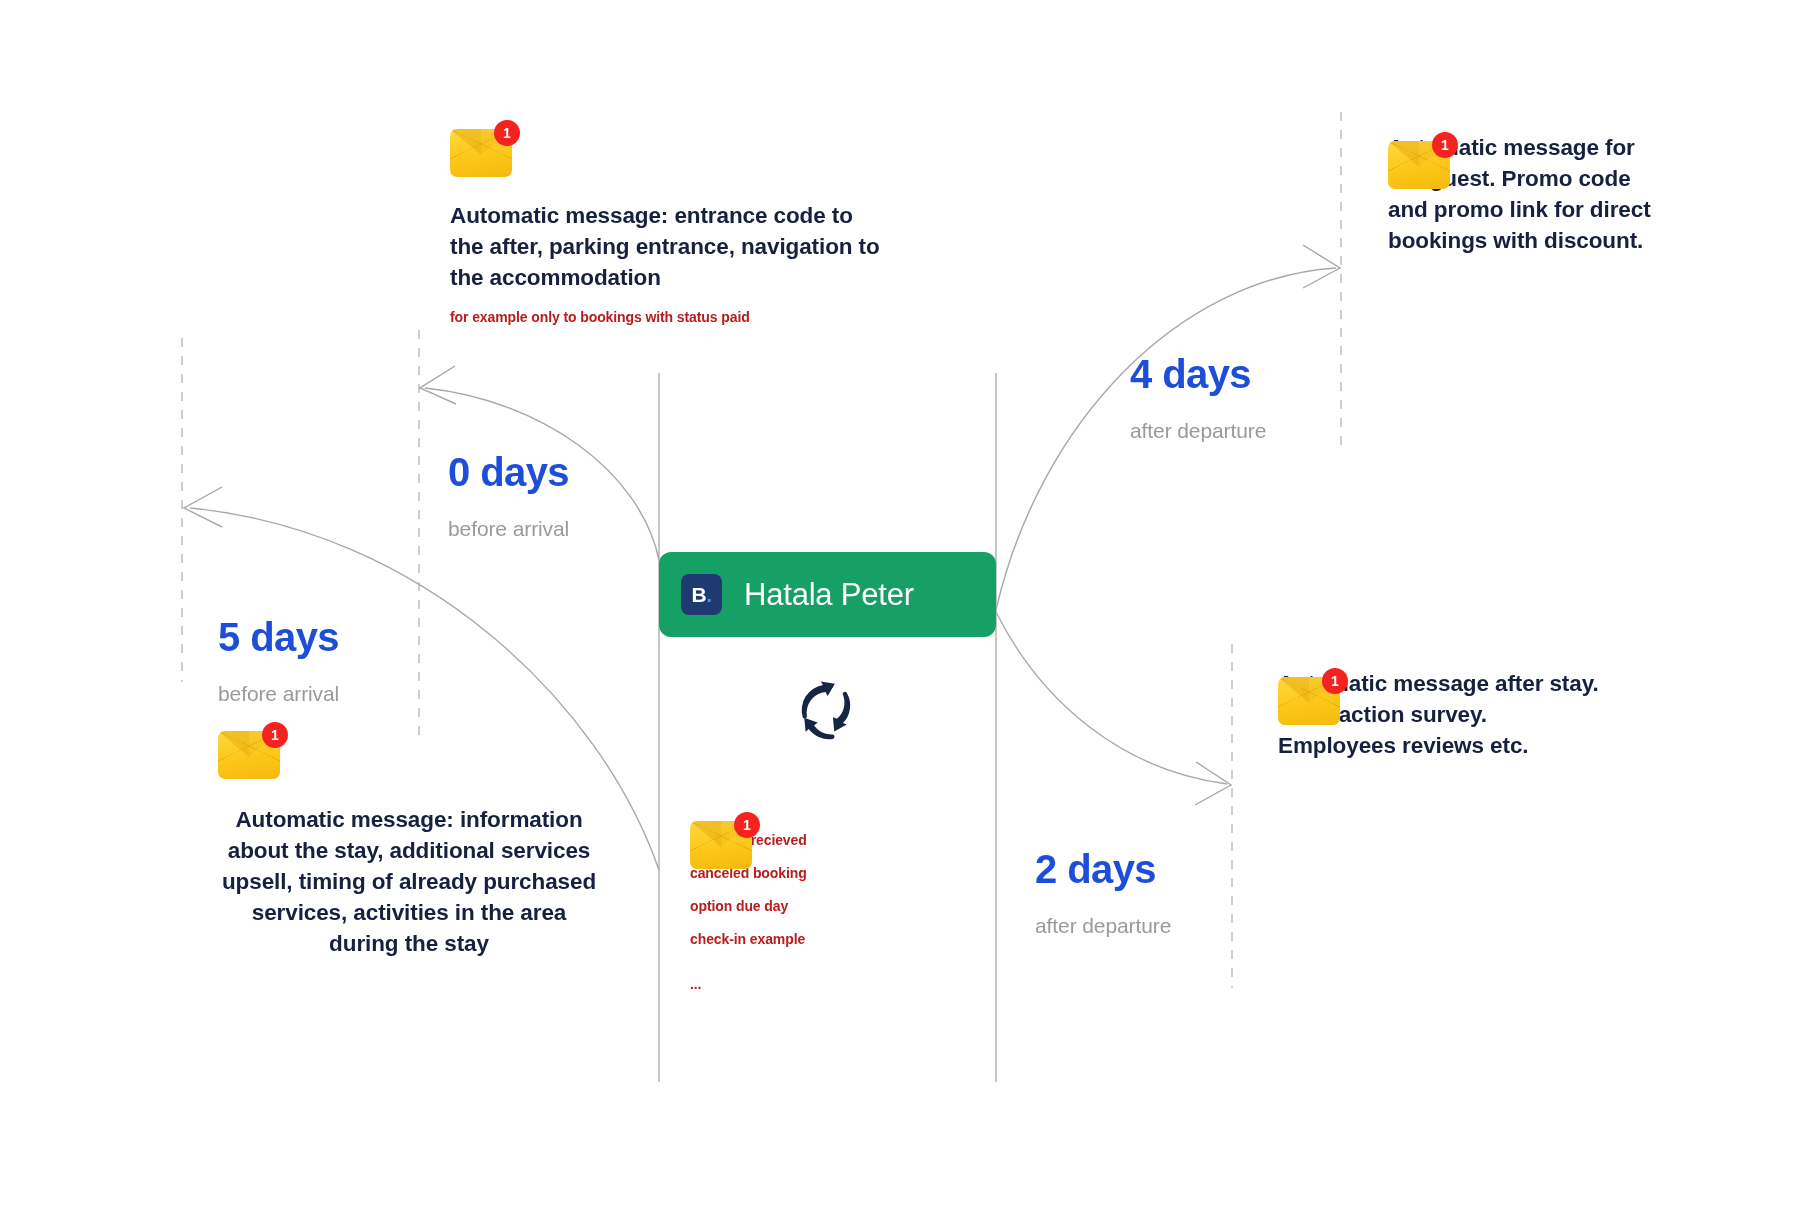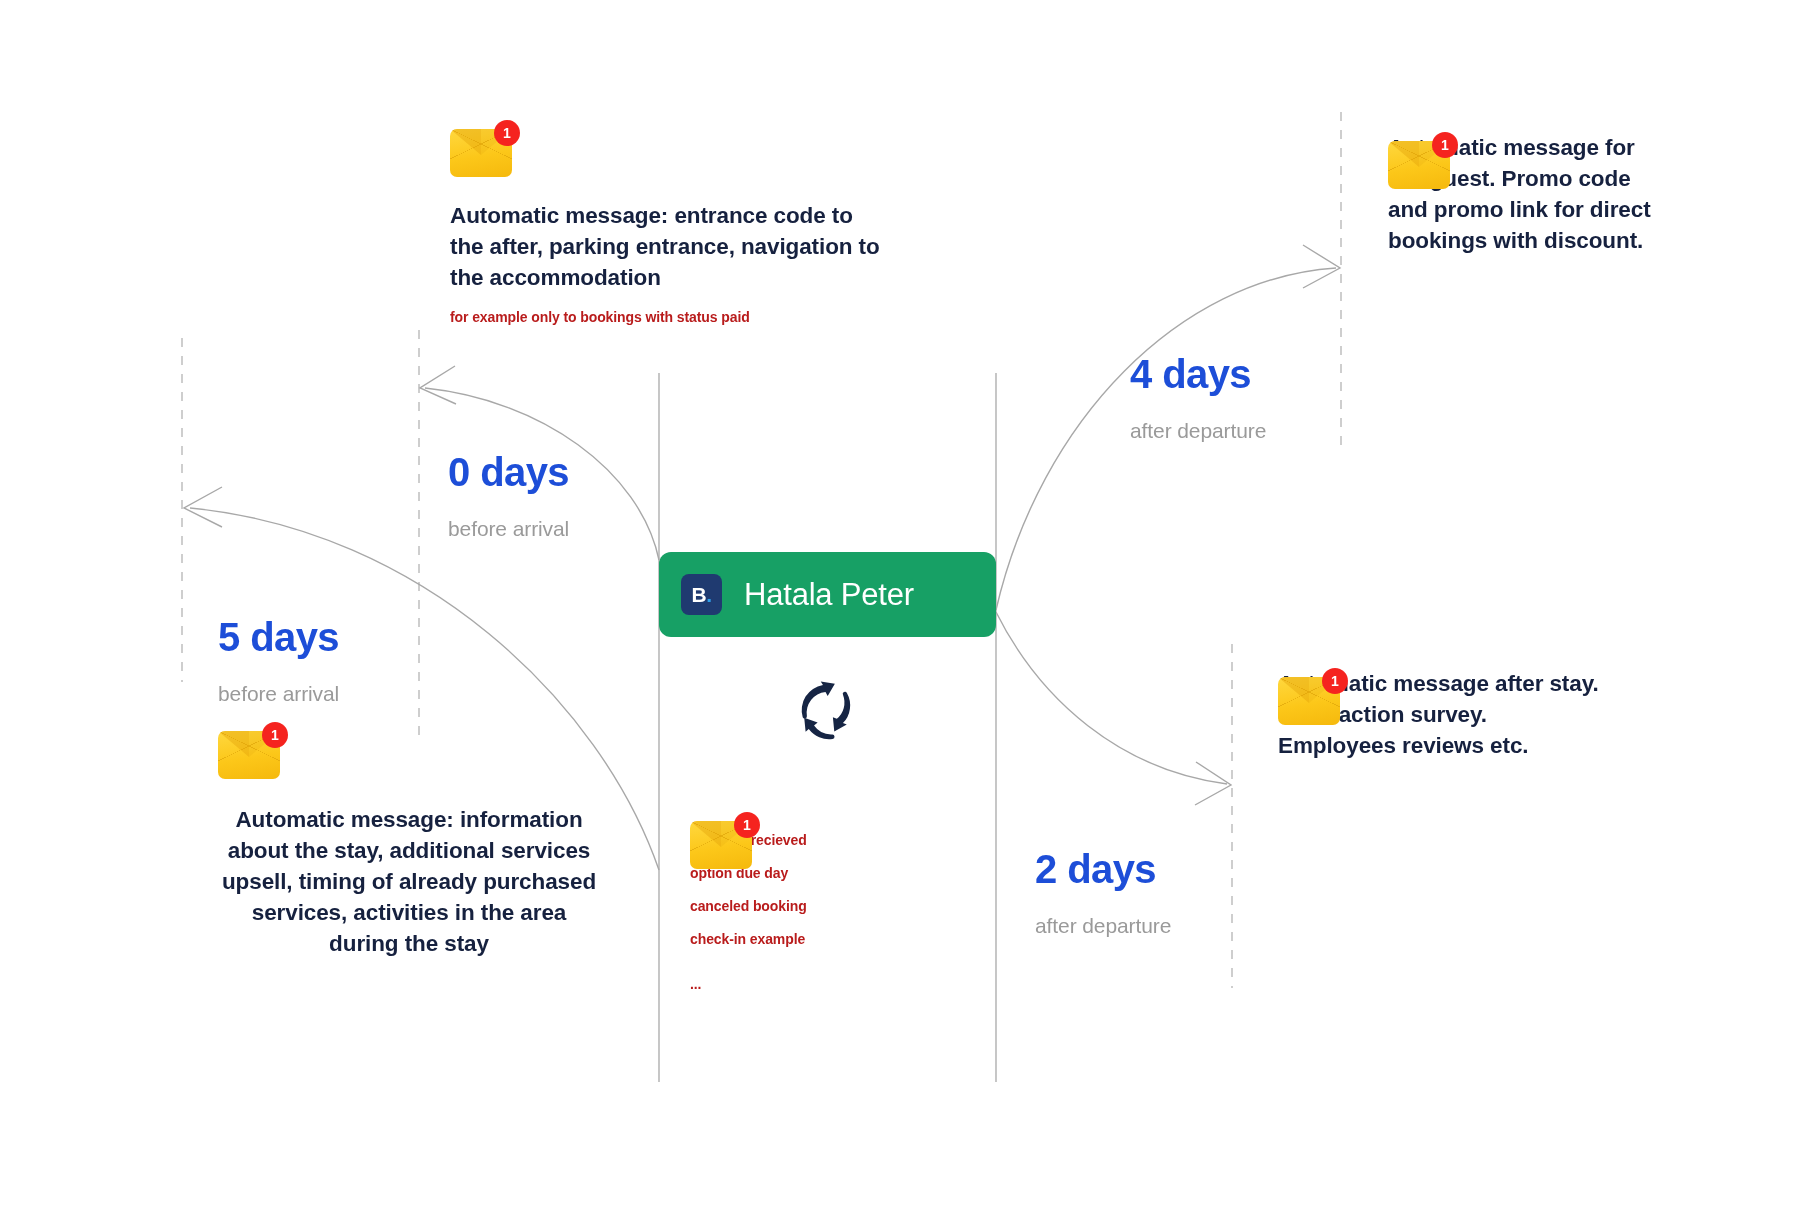--- a/index.html
+++ b/index.html
@@ -180,22 +180,22 @@
     <div class="env">
       <div class="body">
           <div class="seam"></div>
           <div class="flapL"></div>
           <div class="flapR"></div>
         </div>
       <div class="badge">1</div>
     </div>
     <div class="sub" style="width:280px; margin-top:12px; line-height:33px;">
       <div>payment recieved</div>
+      <div>canceled booking</div>
       <div>option due day</div>
-      <div>canceled booking</div>
       <div>check-in example</div>
       <div style="margin-top:12px;">...</div>
     </div>
   </div>
 
   <div class="blk" style="left:1130px; top:350px;">
     <div class="daynum">4 days</div>
     <div class="daysub">after departure</div>
   </div>
 

